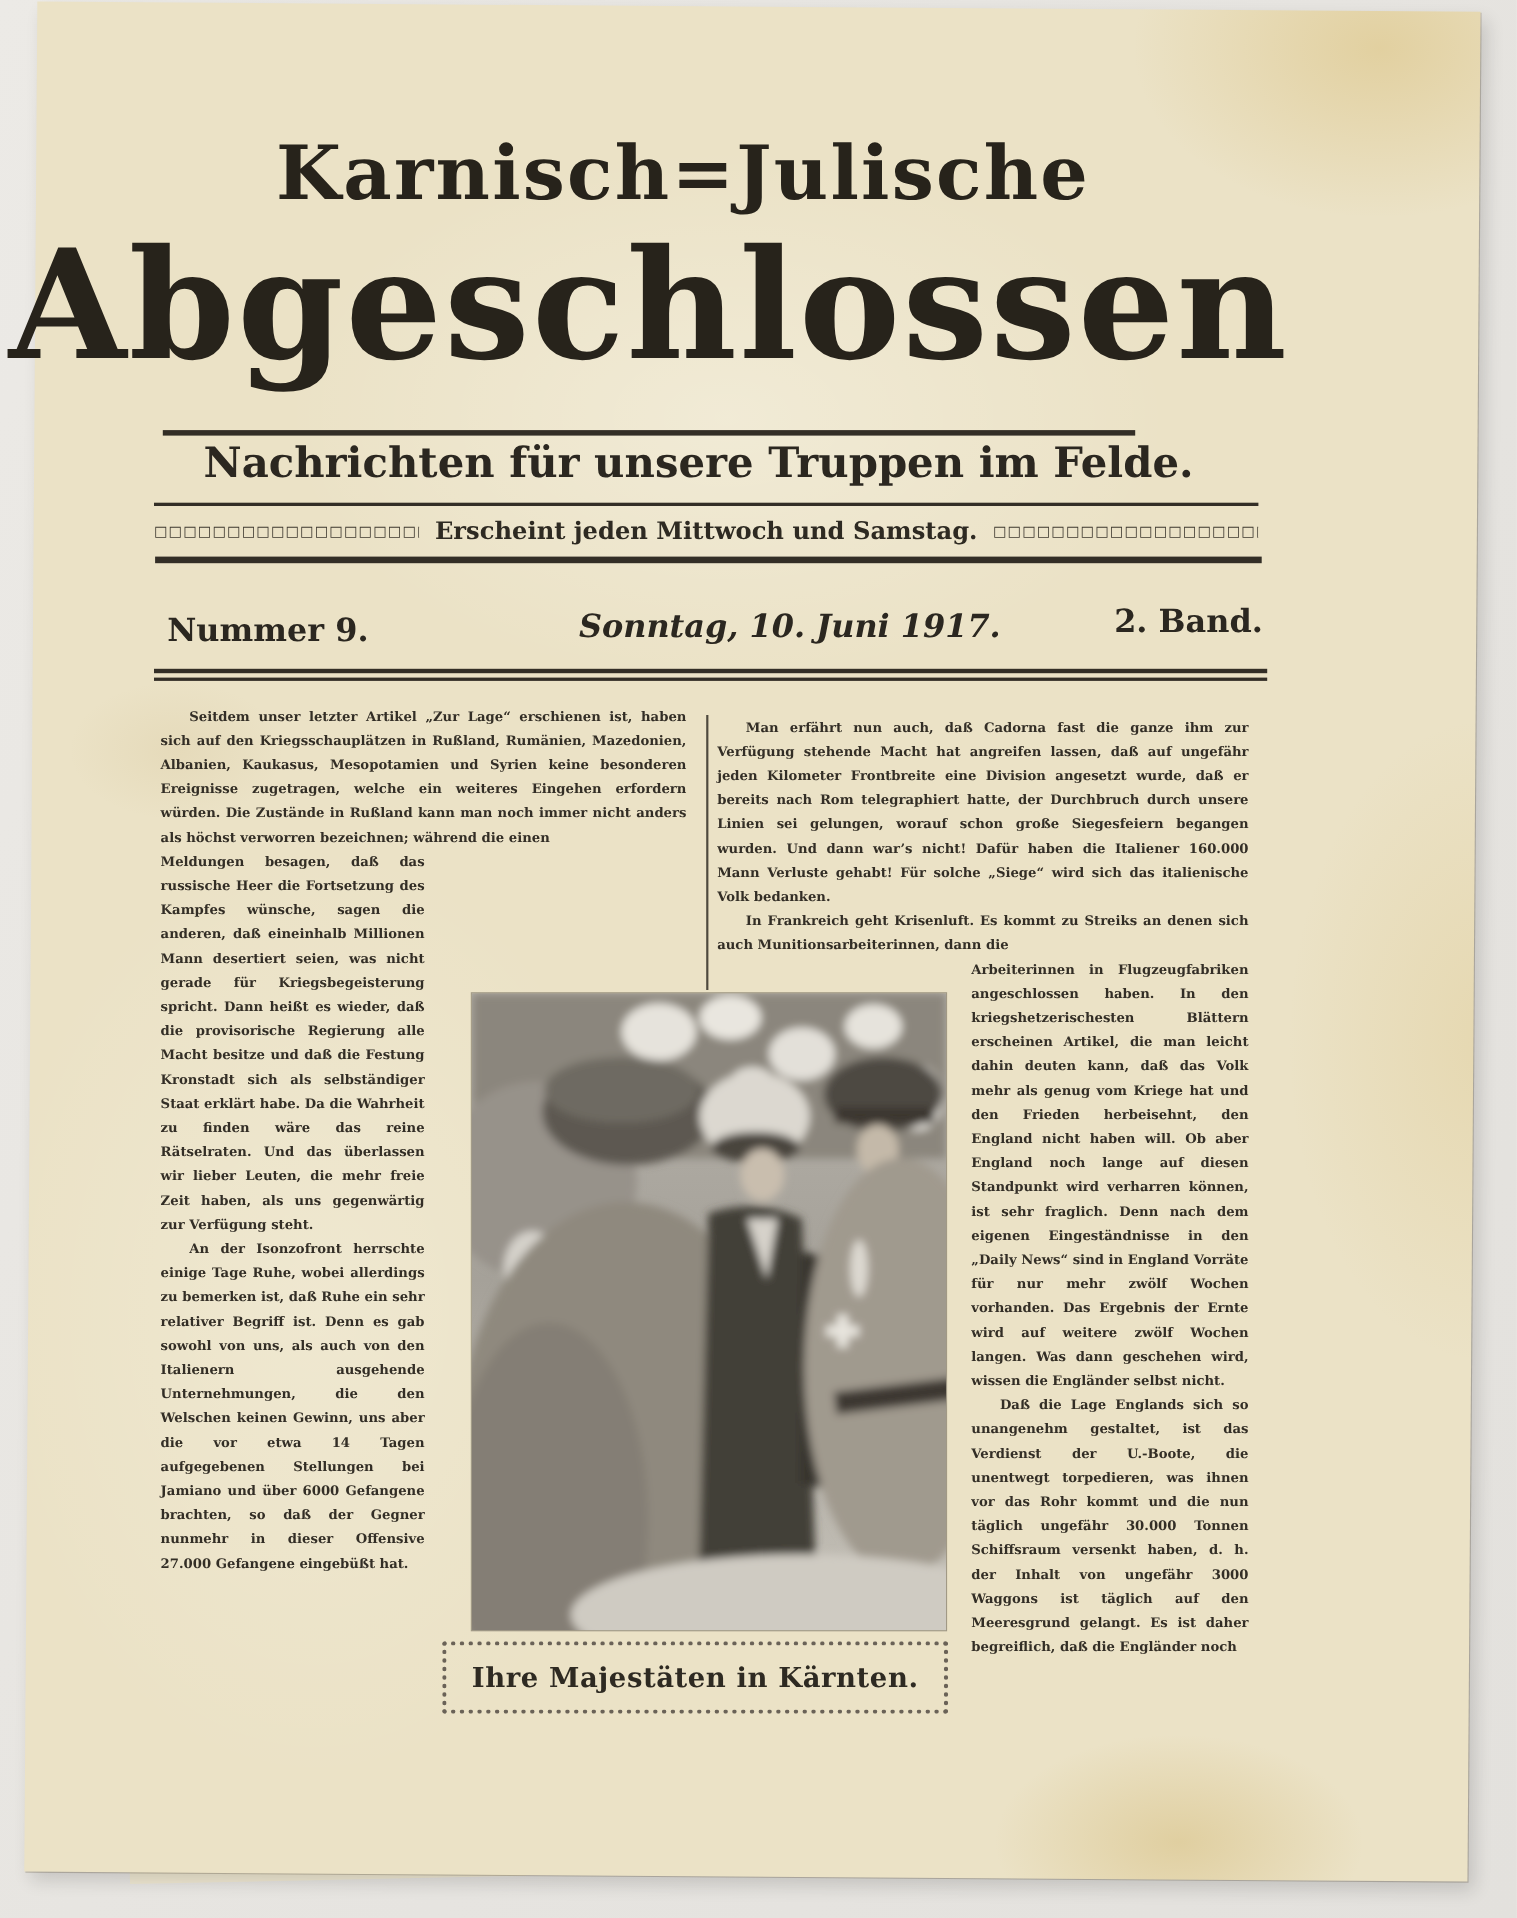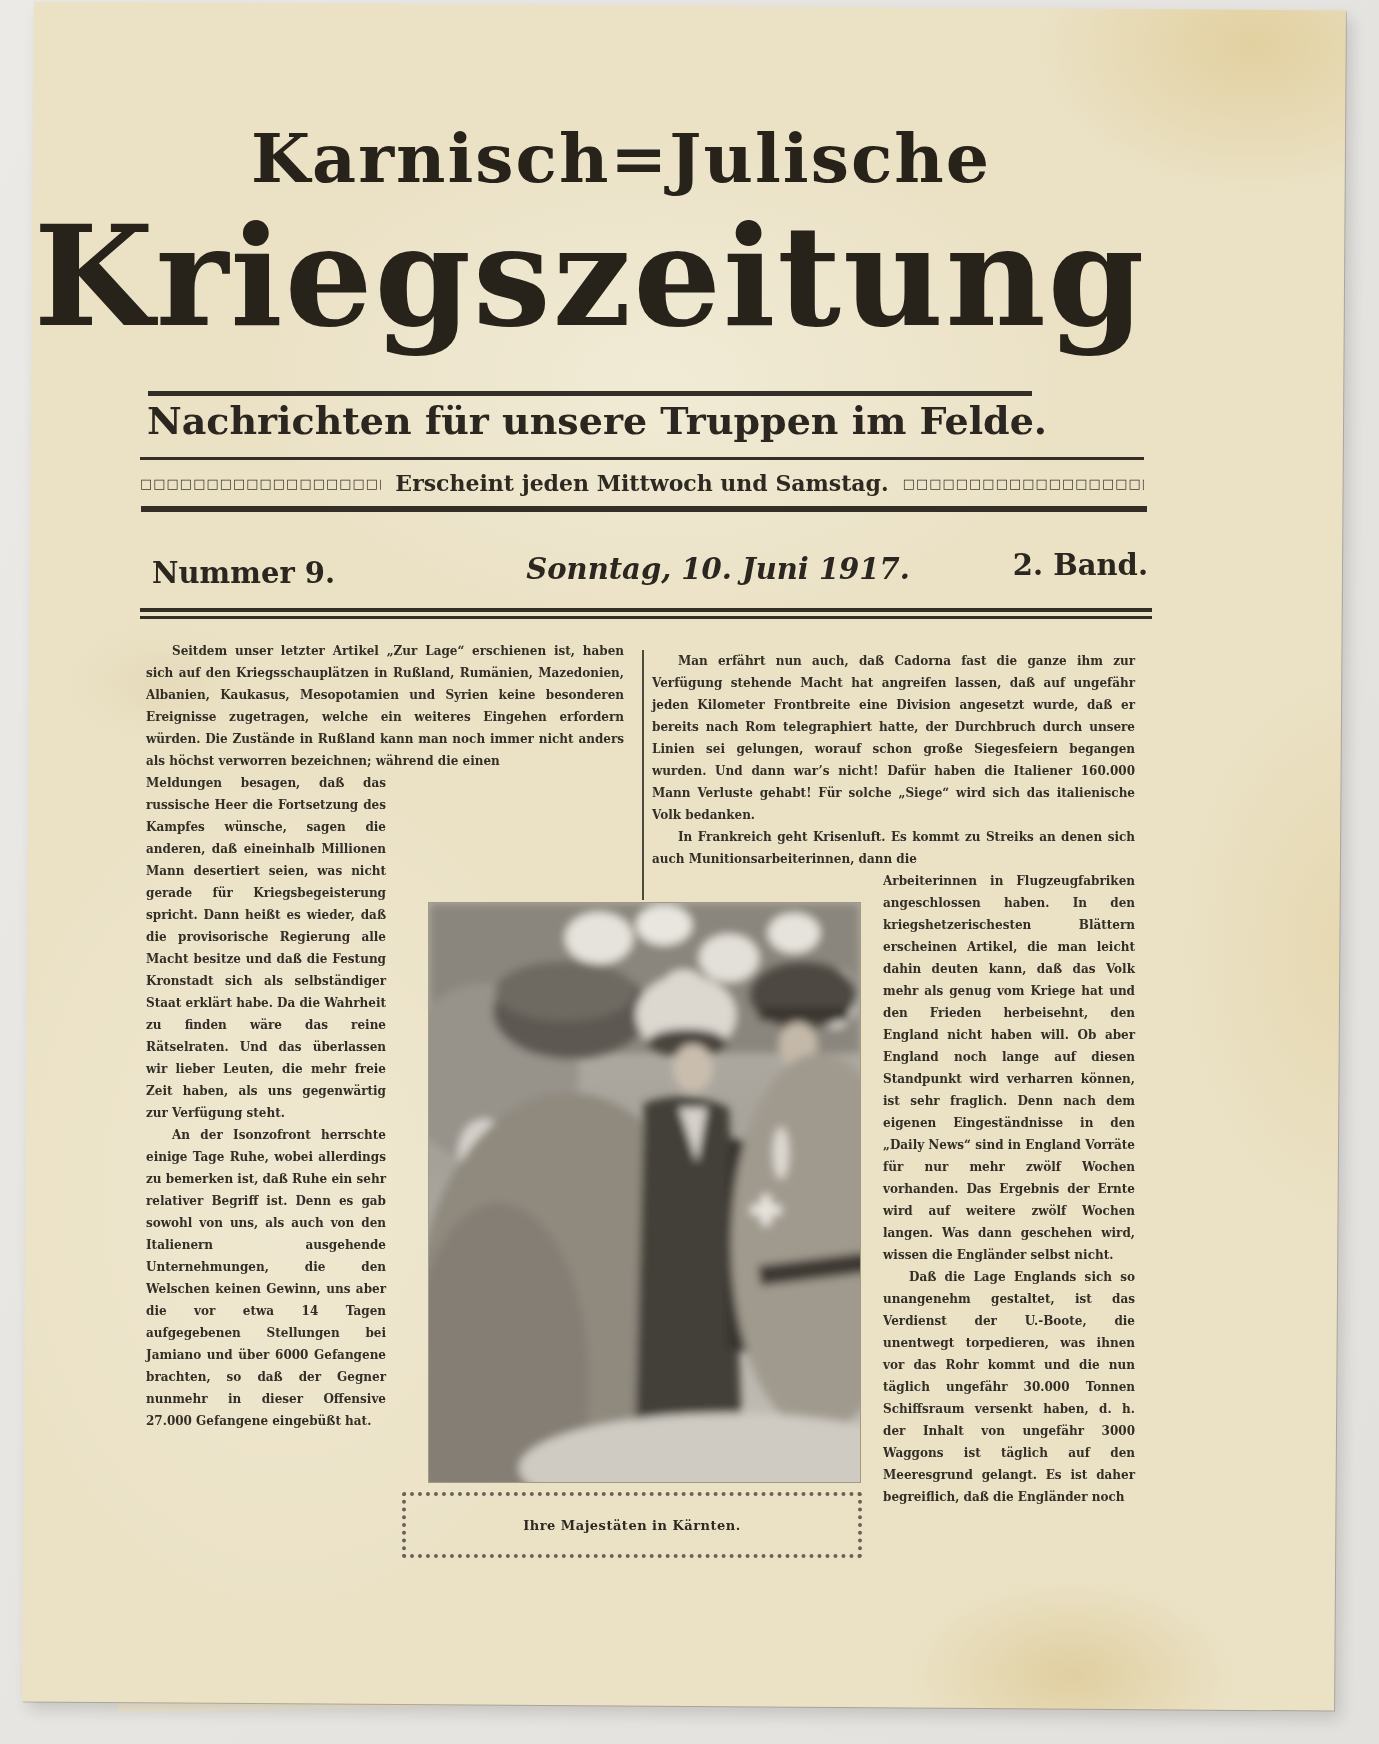--- a/index.html
+++ b/index.html
@@ -21,21 +21,21 @@
       radial-gradient(ellipse 420px 600px at 20% 70%, rgba(255,255,248,.20), transparent 72%),
       radial-gradient(ellipse 140px 90px at 10% 40%, rgba(180,150,80,.10), transparent 70%);
     box-shadow:6px 8px 16px rgba(0,0,0,.14), 1px 1px 0 rgba(120,110,90,.35);
   }
   .abs{position:absolute;}
   .rule{position:absolute;background:#332e26;}
   .ctr{transform:translateX(-50%);white-space:nowrap;}
 
   .mast1{font-size:68px;font-weight:bold;letter-spacing:2px;color:#27231b;}
   .mast2{font-size:138px;font-weight:bold;letter-spacing:2px;line-height:1;color:#27231b;}
-  .mastsub{font-size:38px;font-weight:bold;color:#2b2720;}
+  .mastsub{font-size:38px;font-weight:bold;color:#2b2720;margin-left:38px;}
 
   .band{display:flex;align-items:center;justify-content:center;overflow:hidden;}
   .band .orn{font-family:"DejaVu Sans",sans-serif;font-size:13px;letter-spacing:1px;color:#3c372e;flex:1;overflow:hidden;white-space:nowrap;}
   .band .orn.r{text-align:right;}
   .band .btxt{font-size:22px;font-weight:bold;white-space:nowrap;padding:0 14px;color:#2e2a22;}
 
   .dl{font-size:29px;font-weight:bold;color:#2b2720;white-space:nowrap;}
 
   .col{position:absolute;}
   .h-art{margin:0 0 12px 0;text-align:center;font-size:45px;font-weight:bold;color:#2b2720;}
@@ -49,32 +49,32 @@
     position:absolute;left:429px;top:903px;width:431px;height:579px;
     outline:1px solid rgba(70,64,54,.45);
     box-shadow:0 0 0 1px rgba(235,226,198,.6) inset;
   }
   .photo svg{display:block;width:100%;height:100%;}
   .caption-box{
     position:absolute;left:402px;top:1492px;width:452px;height:58px;
     border:4px dotted #6a6257;border-radius:3px;
     display:flex;align-items:center;justify-content:center;
   }
-  .caption-box .cap{font-size:13px;font-weight:bold;color:#2e2a22;letter-spacing:.5px;}
+  .caption-box .cap{font-size:25px;font-weight:bold;color:#2e2a22;letter-spacing:.5px;}
 </style>
 </head>
 <body>
 
 <div class="sheet-strip" style="left:90px;top:1668px;width:290px;height:26px;transform:rotate(-2.6deg);"></div>
 <div class="sheet-strip" style="left:118px;top:1690px;width:360px;height:18px;transform:rotate(-1.2deg);background:#efe8d2;"></div>
 
 <div class="paper"></div>
 
 <div class="abs ctr mast1" style="left:621px;top:118px;">Karnisch=Julische</div>
-<div class="abs ctr mast2" style="left:590px;top:208px;">Kriegszeitung</div>
+<div class="abs ctr mast2" style="left:590px;top:208px;">Abgeschlossen</div>
 <div class="rule" style="left:148px;top:391px;width:884px;height:5px;"></div>
 <div class="abs ctr mastsub" style="left:597px;top:398px;">Nachrichten für unsere Truppen im Felde.</div>
 
 <div class="rule" style="left:140px;top:457px;width:1004px;height:3px;"></div>
 <div class="abs band" style="left:140px;top:466px;width:1004px;height:34px;">
   <span class="orn">□□□□□□□□□□□□□□□□□□□□□□□□</span>
   <span class="btxt">Erscheint jeden Mittwoch und Samstag.</span>
   <span class="orn r">□□□□□□□□□□□□□□□□□□□□□□□□□□</span>
 </div>
 <div class="rule" style="left:141px;top:506px;width:1006px;height:6px;"></div>

